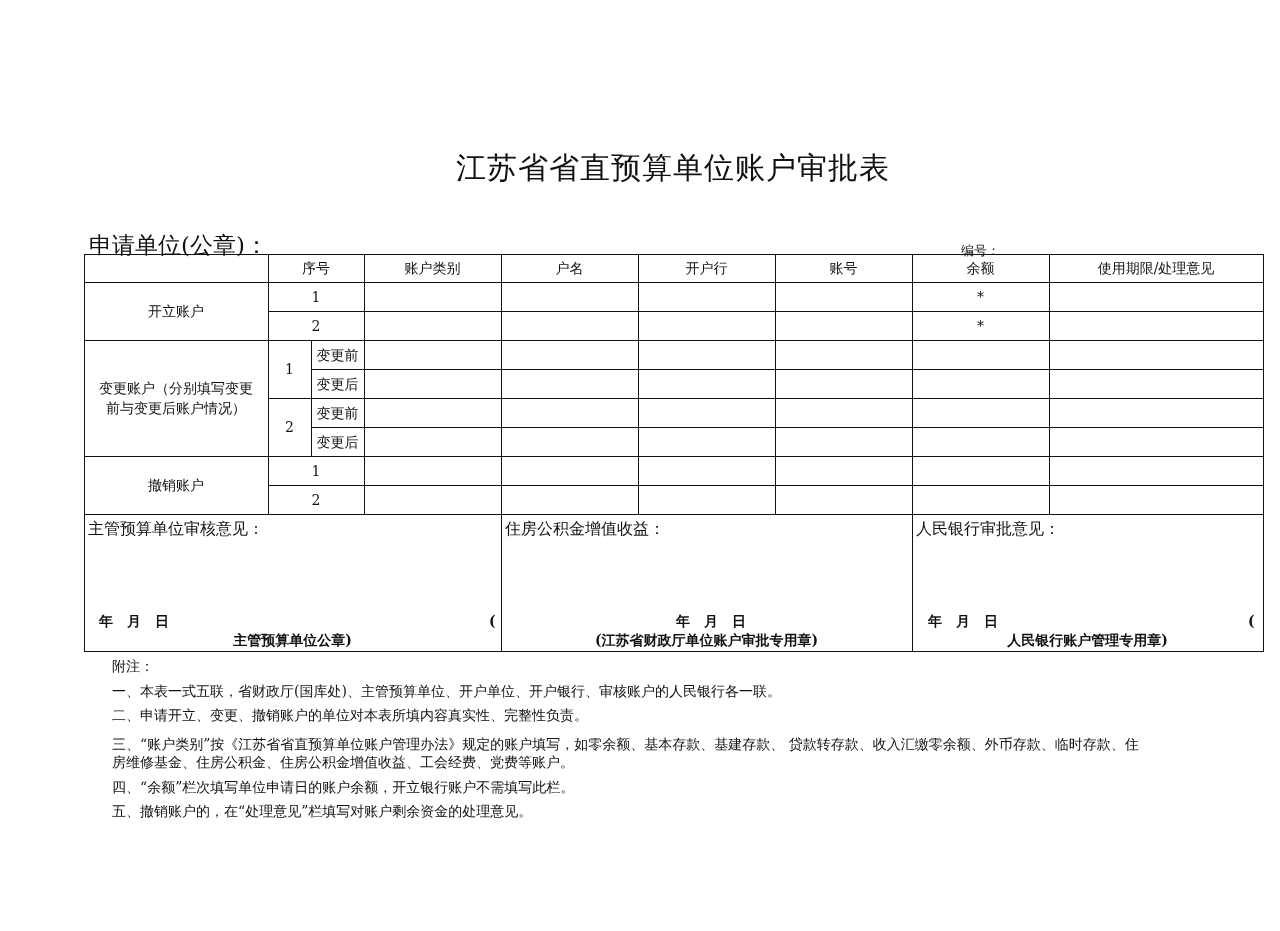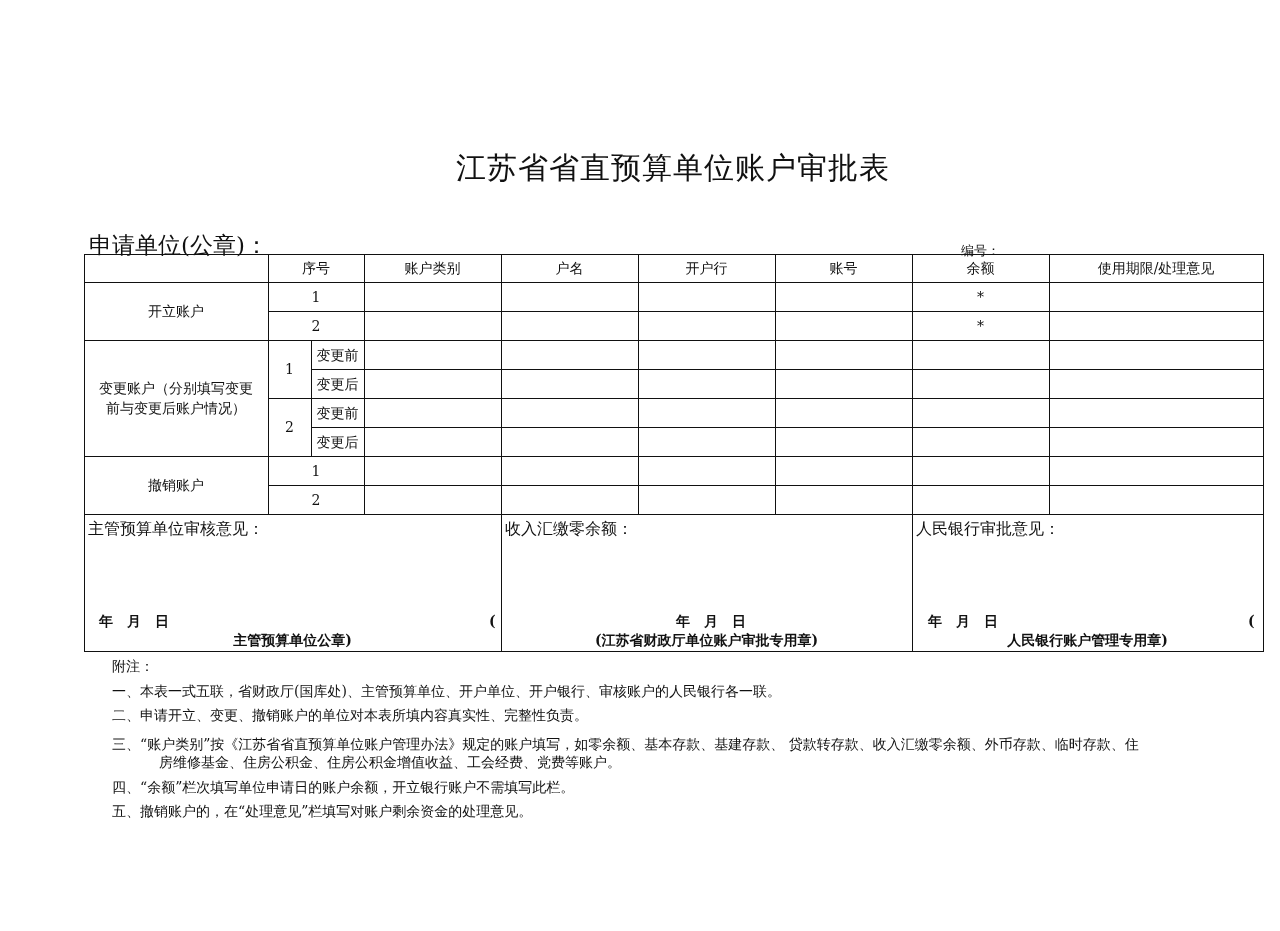--- a/index.html
+++ b/index.html
@@ -86,33 +86,33 @@
     <div class="cell" style="left:268px;top:485px;width:96px;height:29px;">2</div>
   </div>
 
   <div>
     <div class="abs opinion-label" style="left:88px;top:519px;">主管预算单位审核意见：</div>
     <div class="abs sig" style="left:99px;top:613px;">年　月　日</div>
     <div class="abs sig" style="left:489px;top:613px;">(</div>
     <div class="abs sig" style="left:84px;width:417px;top:632px;text-align:center;">主管预算单位公章)</div>
   </div>
   <div>
-    <div class="abs opinion-label" style="left:505px;top:519px;">收入汇缴零余额：</div>
+    <div class="abs opinion-label" style="left:505px;top:519px;">住房公积金增值收益：</div>
     <div class="abs sig" style="left:676px;top:613px;">年　月　日</div>
     <div class="abs sig" style="left:501px;width:411px;top:632px;text-align:center;">(江苏省财政厅单位账户审批专用章)</div>
   </div>
   <div>
     <div class="abs opinion-label" style="left:916px;top:519px;">人民银行审批意见：</div>
     <div class="abs sig" style="left:928px;top:613px;">年　月　日</div>
     <div class="abs sig" style="left:1248px;top:613px;">(</div>
     <div class="abs sig" style="left:912px;width:351px;top:632px;text-align:center;">人民银行账户管理专用章)</div>
   </div>
 </div>
 
 <div>
   <div class="abs notes" style="top:658px;">附注：</div>
   <div class="abs notes" style="top:683px;">一、本表一式五联，省财政厅(国库处)、主管预算单位、开户单位、开户银行、审核账户的人民银行各一联。</div>
   <div class="abs notes" style="top:707px;">二、申请开立、变更、撤销账户的单位对本表所填内容真实性、完整性负责。</div>
   <div class="abs notes" style="top:736px;">三、“账户类别”按《江苏省省直预算单位账户管理办法》规定的账户填写，如零余额、基本存款、基建存款、 贷款转存款、收入汇缴零余额、外币存款、临时存款、住</div>
-  <div class="abs notes" style="top:754px;margin-left:47px;">房维修基金、住房公积金、住房公积金增值收益、工会经费、党费等账户。</div>
+  <div class="abs notes" style="top:754px;">房维修基金、住房公积金、住房公积金增值收益、工会经费、党费等账户。</div>
   <div class="abs notes" style="top:779px;">四、“余额”栏次填写单位申请日的账户余额，开立银行账户不需填写此栏。</div>
   <div class="abs notes" style="top:803px;">五、撤销账户的，在“处理意见”栏填写对账户剩余资金的处理意见。</div>
 </div>
 
 </body></html>

